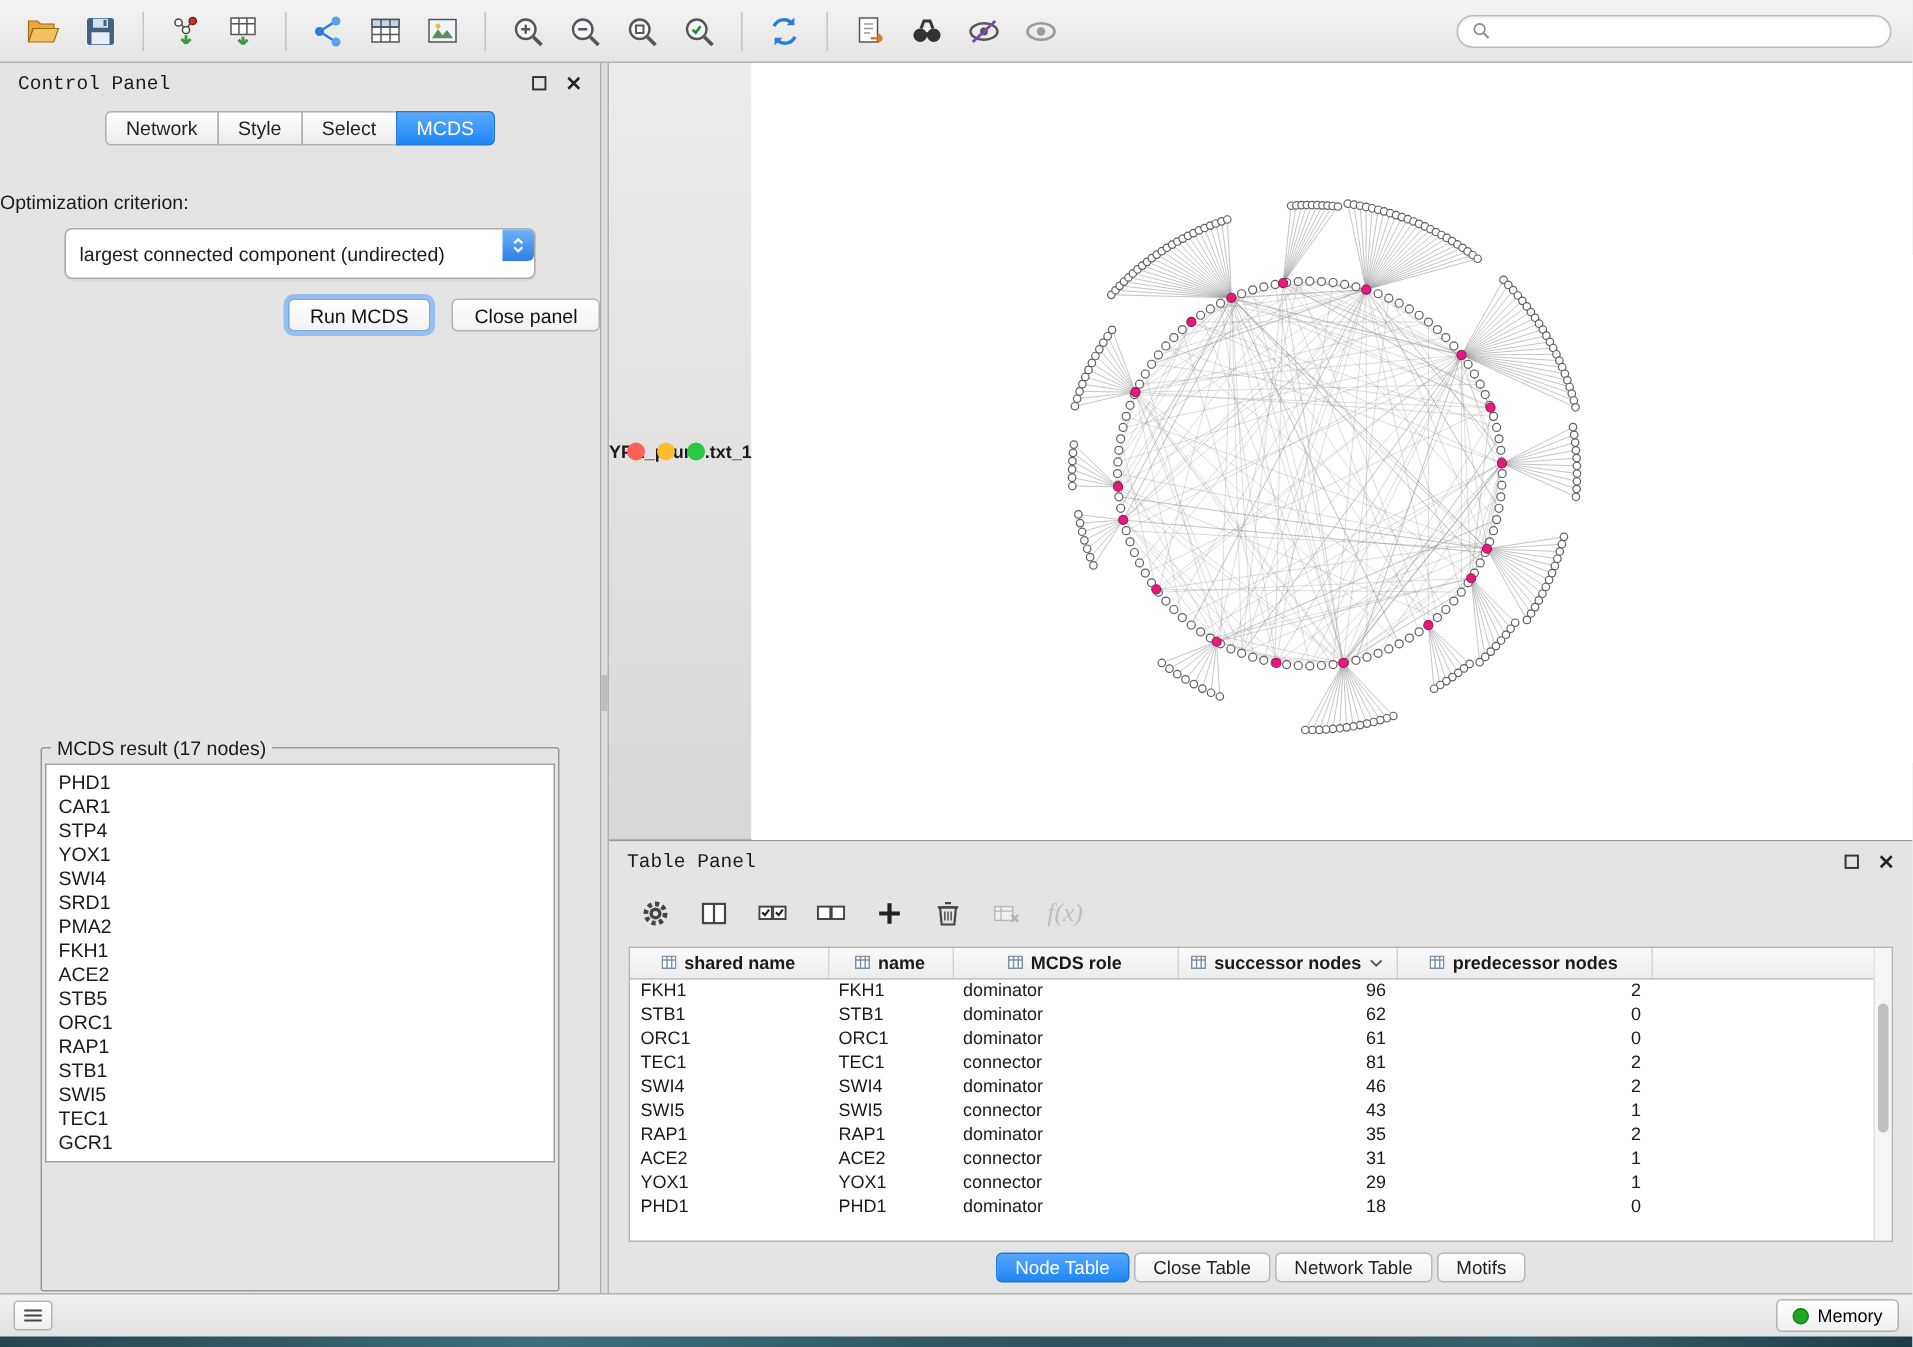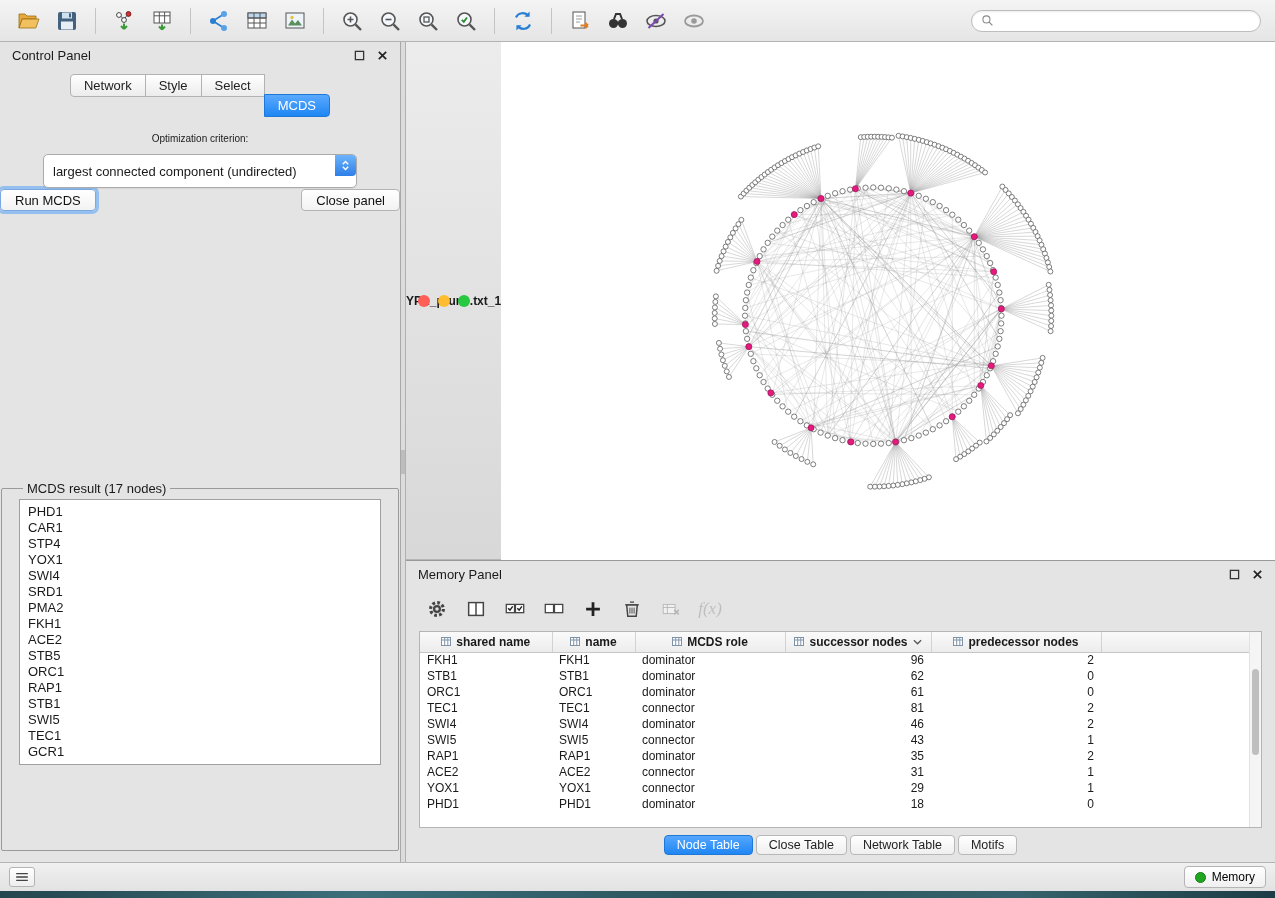--- a/index.html
+++ b/index.html
@@ -13,37 +13,37 @@
   .tb-btn svg { width:24px; height:24px; }
   .tb-sep { width:1px; height:26px; background:#c4c4c4; margin:0 9px; }
   .search-box { margin-left:auto; margin-right:4px; width:290px; height:22px; border:1px solid #bdbdbd; border-radius:12px; background:#fff; display:flex; align-items:center; padding:0 9px; box-shadow:inset 0 1px 2px rgba(0,0,0,.08); }
   .search-box svg { width:13px; height:13px; margin-right:5px; flex:0 0 auto; }
   .search-box input { border:none; outline:none; flex:1; font-size:13px; background:transparent; }
 
   .main { flex:1; display:flex; min-height:0; }
 
   
   .control-panel { flex:0 0 401px; width:401px; background:#e4e4e4; display:flex; flex-direction:column; border-right:1px solid #a8a8a8; }
-  .panel-header { flex:0 0 26px; display:flex; align-items:center; padding:0 12px; font-size:13px; }
+  .panel-header { flex:0 0 26px; display:flex; align-items:center; padding:0 12px; font-size:13px;font-family:Liberation Mono, monospace; }
   .panel-header .ph-title { flex:1; }
   .ph-btn { background:none; border:none; margin-left:12px; display:flex; }
   .ph-btn svg { width:11px; height:11px; }
   .ctrl-tabs { display:flex; justify-content:center; margin-top:6px; }
   .tab { font-size:13px; height:23px; padding:0 13px; background:linear-gradient(#ffffff,#ececec); border:1px solid #b2b2b2; margin-left:-1px; color:#222; }
   .tab:first-child { border-radius:4px 0 0 4px; margin-left:0; }
-  .tab:last-child { border-radius:0 4px 4px 0;margin-top:20px; }
+  .tab:last-child { border-radius:0 4px 4px 0; }
   .tab.active { background:linear-gradient(#5aa9ff,#1f86f3); border-color:#1e78d8; color:#fff; }
   .panel-body { flex:1; display:flex; flex-direction:column; min-height:0; }
-  .opt-label { text-align:center; font-size:10px; margin-top:16px; }
+  .opt-label { font-size:13px; margin-top:30px; }
   .dropdown { width:314px; height:34px; margin:10px auto 0; background:#fff; border:1px solid #ababab; border-radius:5px; display:flex; align-items:center; position:relative; font-size:13px; padding-left:9px; box-shadow:0 1px 1px rgba(0,0,0,.06); }
   .dd-stepper { position:absolute; right:0; top:0; width:21px; height:21px; border-radius:0 4px 4px 0; background:linear-gradient(#6cb3fa,#2d7fe8); display:flex; align-items:center; justify-content:center; }
-  .btn-row { display:flex; justify-content:space-between; gap:14px; margin-top:1px; }
+  .btn-row { display:flex; justify-content:flex-end; gap:14px; margin-top:13px; }
   .mac-btn { font-size:13px; height:22px; padding:0 14px; background:linear-gradient(#ffffff,#f2f2f2); border:1px solid #b4b4b4; border-radius:4px; color:#111; font-family:inherit; }
   .mac-btn.focused { box-shadow:0 0 0 3px rgba(105,170,245,.65); border-color:#7aa8e0; }
-  .result-fieldset { margin:270px 1px 0; height:370px; border:1px solid #9a9a9a; border-radius:2px; padding:3px 17px 7px; display:flex; flex-direction:column; }
+  .result-fieldset { margin:270px 27px 0; height:370px; border:1px solid #9a9a9a; border-radius:2px; padding:3px 2px 7px; display:flex; flex-direction:column; }
   .result-fieldset legend { font-size:13px; padding:0 4px; margin-left:4px; }
   .result-list { flex:1; background:#fff; border:1px solid #a0a0a0; overflow:hidden; padding:4px 8px; }
   .result-item { font-size:13px; line-height:16px; }
 
   
   .splitter { flex:0 0 5px; background:#dcdcdc; border-right:1px solid #b0b0b0; position:relative; }
   .splitter-handle { position:absolute; top:408px; left:0; width:4px; height:24px; background:#bdbdbd; }
 
   
   .right-col { flex:1; display:flex; flex-direction:column; min-width:0; }
@@ -971,21 +971,21 @@
                 <circle cx="393.0" cy="407.8" r="3.4" fill="#e6197e" stroke="#a11258" stroke-width="0.8"></circle>
                 <circle cx="274.4" cy="276.0" r="3.4" fill="#e6197e" stroke="#a11258" stroke-width="0.8"></circle>
                 <circle cx="303.0" cy="352.7" r="3.4" fill="#e6197e" stroke="#a11258" stroke-width="0.8"></circle>
               </g>
             </svg>
         </div>
       </div>
 
       <div class="table-panel">
         <div class="panel-header">
-          <span class="ph-title">Memory Panel</span>
+          <span class="ph-title">Table Panel</span>
           <button class="ph-btn">
               <svg viewBox="0 0 12 12">
                 <rect x="1.5" y="1.5" width="9" height="9" fill="none" stroke="#333" stroke-width="1.4"></rect>
               </svg>
             </button>
           <button class="ph-btn">
               <svg viewBox="0 0 12 12">
                 <path d="M2 2l8 8M10 2l-8 8" stroke="#222" stroke-width="1.8"></path>
               </svg>
             </button>

